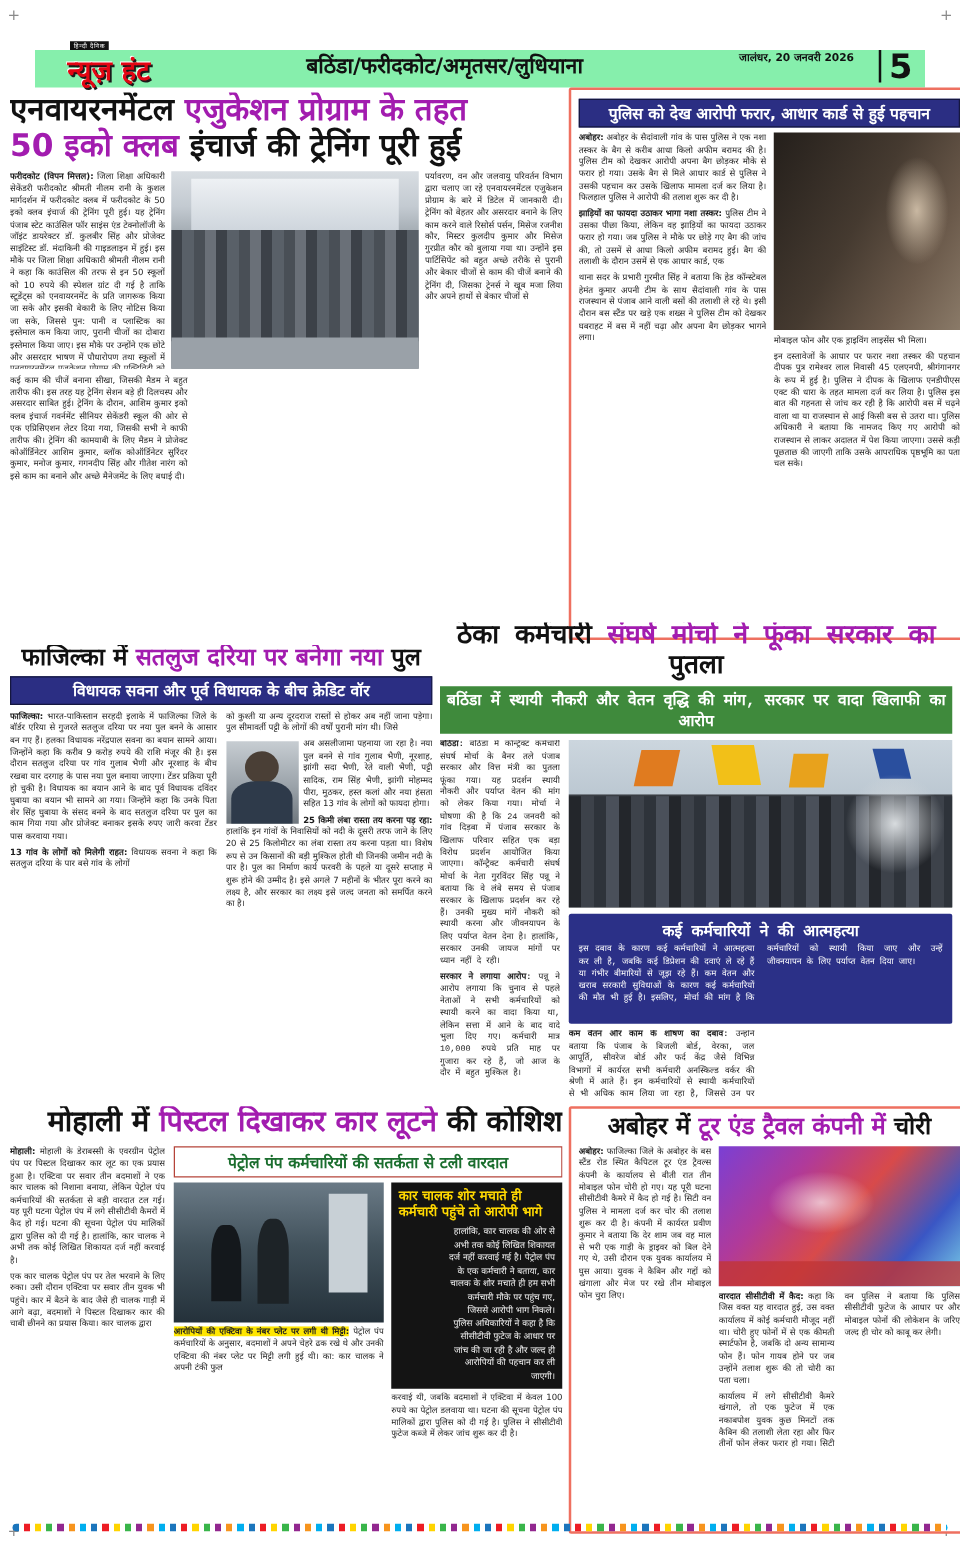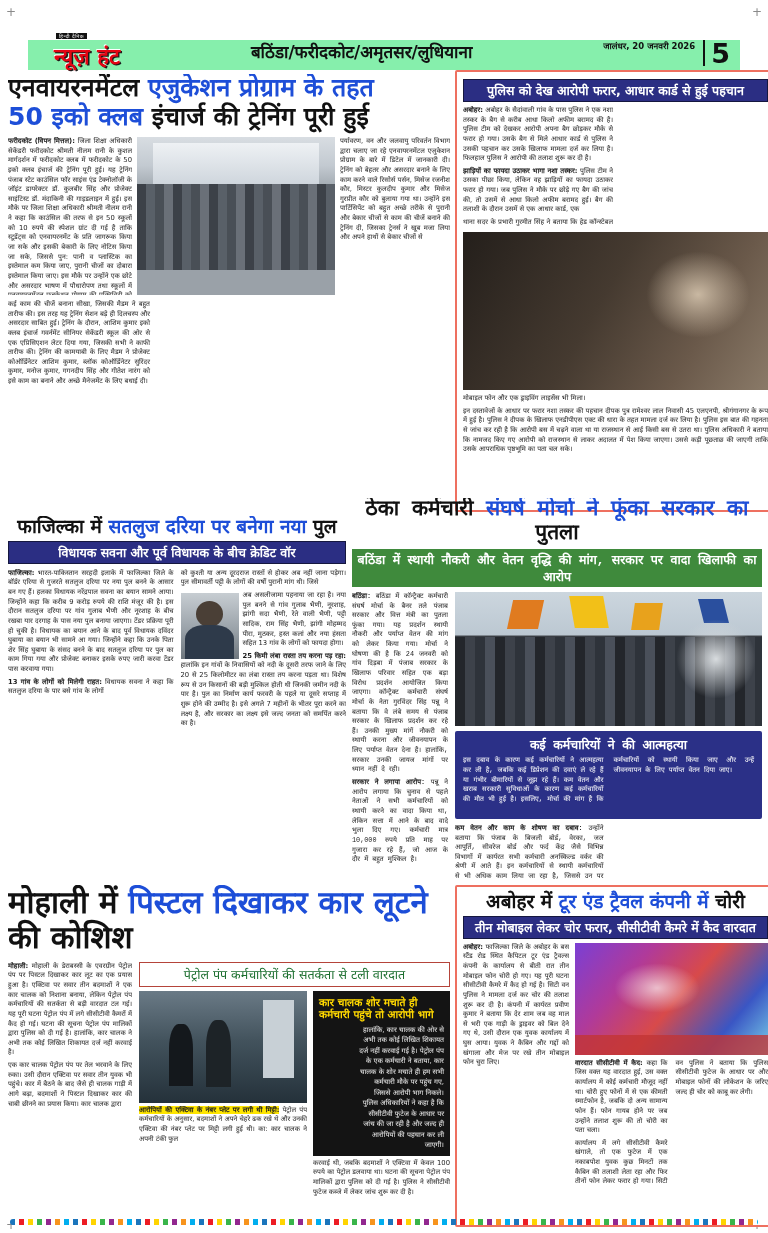--- a/index.html
+++ b/index.html
@@ -8,33 +8,33 @@
   .cropmark{position:absolute;color:#8a8a8a;font-size:12px;line-height:1;}
   
   .topbar{position:absolute;left:28px;top:40px;width:712px;height:30px;
           background:#86efac;display:flex;align-items:flex-start;}
   .masthead-wrap{position:relative;margin-left:26px;white-space:nowrap;}
   .masthead-tag{position:absolute;top:-7px;left:2px;background:#111;color:#fff;
                 font-size:5px;padding:0 3px;letter-spacing:.5px;}
   .masthead{font-size:22px;font-weight:bold;color:#E30613;
             text-shadow:1.4px 1.4px 0 #1a1a1a, -0.6px -0.6px 0 #ffffff;}
   .section-title{flex:1;text-align:center;font-size:17px;font-weight:bold;color:#111;}
-  .edition-date{font-size:8.5px;font-weight:bold;color:#111;margin-right:8px;white-space:nowrap;}
+  .edition-date{font-size:8.5px;font-weight:bold;color:#111;margin-right:20px;white-space:nowrap;}
   .pageno-sep{width:2px;height:26px;background:#111;margin-right:6px;}
   .pageno{font-size:27px;font-weight:800;color:#111;margin-right:10px;line-height:1;}
   
   .article{position:absolute;overflow:hidden;}
   .hl{font-weight:bold;line-height:1.14;color:#111;margin:0;}
-  .hl .red{color:#1d4ed8;}
+  .hl .red{color:#a21caf;}
   .hl .blk{color:#111;}
   .subnavy{background:#2B2E83;color:#fff;font-weight:bold;text-align:center;
            font-size:12.5px;padding:2px 2px;margin-top:3px;border:1px solid #15173f;}
   .subgreen{background:#3F8A3C;color:#fff;font-weight:bold;text-align:center;
             font-size:12.5px;padding:2px 2px;margin-top:3px;}
-  .subboxgreen{border:1px solid #b5443a;color:#1B6E2E;font-weight:normal;text-align:center;
+  .subboxgreen{border:1px solid #b5443a;color:#1B6E2E;font-weight:bold;text-align:center;
                font-size:12.5px;padding:3px 2px;background:#fff;}
   .body-txt{font-size:6.8px;line-height:1.42;text-align:justify;color:#1d1d1d;overflow:hidden;}
   .body-txt p{margin:0 0 3px 0;}
   .lead{font-weight:bold;}
   .boldlead{font-weight:bold;}
   .redbox{border:2px solid #EE7060;border-radius:2px;background:#fff;padding:4px 6px;}
   .photo{position:relative;overflow:hidden;background:#999;}
   .navybox{background:#2B3087;color:#fff;border-radius:2px;padding:5px 8px;}
   .navybox .nb-title{text-align:center;font-weight:bold;font-size:12.5px;margin:0 0 3px 0;}
   .navybox .nb-body{column-count:2;column-gap:10px;font-size:6.8px;line-height:1.45;
@@ -77,38 +77,38 @@
   
   #a1{left:8px;top:74px;width:442px;height:424px;}
   #a1 .hl{font-size:25px;}
   #a1 .row1{display:flex;gap:5px;margin-top:6px;height:158px;}
   #a1 .c1{width:124px;}
   #a1 .photo{width:198px;height:158px;flex:none;}
   #a1 .c2{flex:1;}
   #a1 .c3{margin-top:5px;column-count:3;column-gap:8px;height:188px;column-fill:auto;}
   #a2{left:455px;top:70px;width:305px;height:430px;}
   #a2 .hl{font-size:19px;text-align:center;}
-  #a2 .row{display:flex;gap:6px;margin-top:4px;height:352px;flex-direction:column;}
+  #a2 .row{display:flex;gap:6px;margin-top:4px;height:352px;}
   #a2 .c1{width:150px;}
   #a2 .c2{flex:1;display:flex;flex-direction:column;gap:4px;}
   #a2 .photo{width:100%;height:158px;flex:none;}
   #a3{left:8px;top:516px;width:338px;height:380px;}
   #a3 .hl{font-size:19px;text-align:center;}
   #a3 .row{display:flex;gap:7px;margin-top:5px;height:318px;}
   #a3 .col{width:50%;}
   #a3 .photo{float:left;width:58px;height:66px;margin:2px 4px 2px 0;}
   #a4{left:352px;top:498px;width:410px;height:382px;font-family:Liberation Mono, monospace;}
   #a4 .hl{font-size:21px;text-align:center;}
   #a4 .row{display:flex;gap:7px;margin-top:5px;height:322px;}
   #a4 .c1{width:96px;flex:none;}
   #a4 .c2{flex:1;display:flex;flex-direction:column;gap:5px;}
   #a4 .photo{width:100%;height:134px;flex:none;}
   #a4 .twocol{column-count:2;column-gap:10px;height:84px;column-fill:auto;}
   #a5{left:8px;top:885px;width:442px;height:330px;}
-  #a5 .hl{font-size:31px;}
+  #a5 .hl{font-size:23px;text-align:right;}
   #a5 .row{display:flex;gap:7px;margin-top:6px;height:292px;}
   #a5 .c1{width:124px;flex:none;}
   #a5 .rest{flex:1;display:flex;flex-direction:column;gap:4px;}
   #a5 .bc{display:flex;gap:6px;flex:1;}
   #a5 .bcol{width:168px;flex:none;display:flex;flex-direction:column;gap:3px;}
   #a5 .photo{width:100%;height:112px;flex:none;}
   #a5 .ccol{flex:1;display:flex;flex-direction:column;gap:3px;}
   #a6{left:455px;top:885px;width:305px;height:330px;}
   #a6 .hl{font-size:19px;text-align:center;}
   #a6 .row{display:flex;gap:6px;margin-top:4px;height:254px;}
@@ -263,21 +263,20 @@
             <p><span>करवाई थी, जबकि बदमाशों ने एक्टिवा में केवल 100 रुपये का पेट्रोल डलवाया था। घटना की सूचना पेट्रोल पंप मालिकों द्वारा पुलिस को दी गई है। पुलिस ने सीसीटीवी फुटेज कब्जे में लेकर जांच शुरू कर दी है।</span></p>
           </div>
         </div>
       </div>
     </div>
   </div>
 </div>
 
 <div class="article redbox" id="a6">
   <h1 class="hl"><span class="blk">अबोहर में </span><span class="red">टूर एंड ट्रैवल कंपनी में </span><span class="blk">चोरी</span></h1>
-  <div class="subnavy">तीन मोबाइल लेकर चोर फरार, सीसीटीवी कैमरे में कैद वारदात</div>
   <div class="row">
     <div class="body-txt c1">
       <p><b class="lead">अबोहर:</b> <span>फाजिल्का जिले के अबोहर के बस स्टैंड रोड स्थित कैपिटल टूर एंड ट्रैवल्स कंपनी के कार्यालय से बीती रात तीन मोबाइल फोन चोरी हो गए। यह पूरी घटना सीसीटीवी कैमरे में कैद हो गई है। सिटी वन पुलिस ने मामला दर्ज कर चोर की तलाश शुरू कर दी है। कंपनी में कार्यरत प्रवीण कुमार ने बताया कि देर शाम जब वह माल से भरी एक गाड़ी के ड्राइवर को बिल देने गए थे, उसी दौरान एक युवक कार्यालय में घुस आया। युवक ने कैबिन और गद्दों को खंगाला और मेज पर रखे तीन मोबाइल फोन चुरा लिए।</span></p>
     </div>
     <div class="c2">
       <div class="photo ph-cctv">
         <div class="blurlight"></div>
         <div class="bar"></div>
       </div>
       <div class="body-txt twocol">

